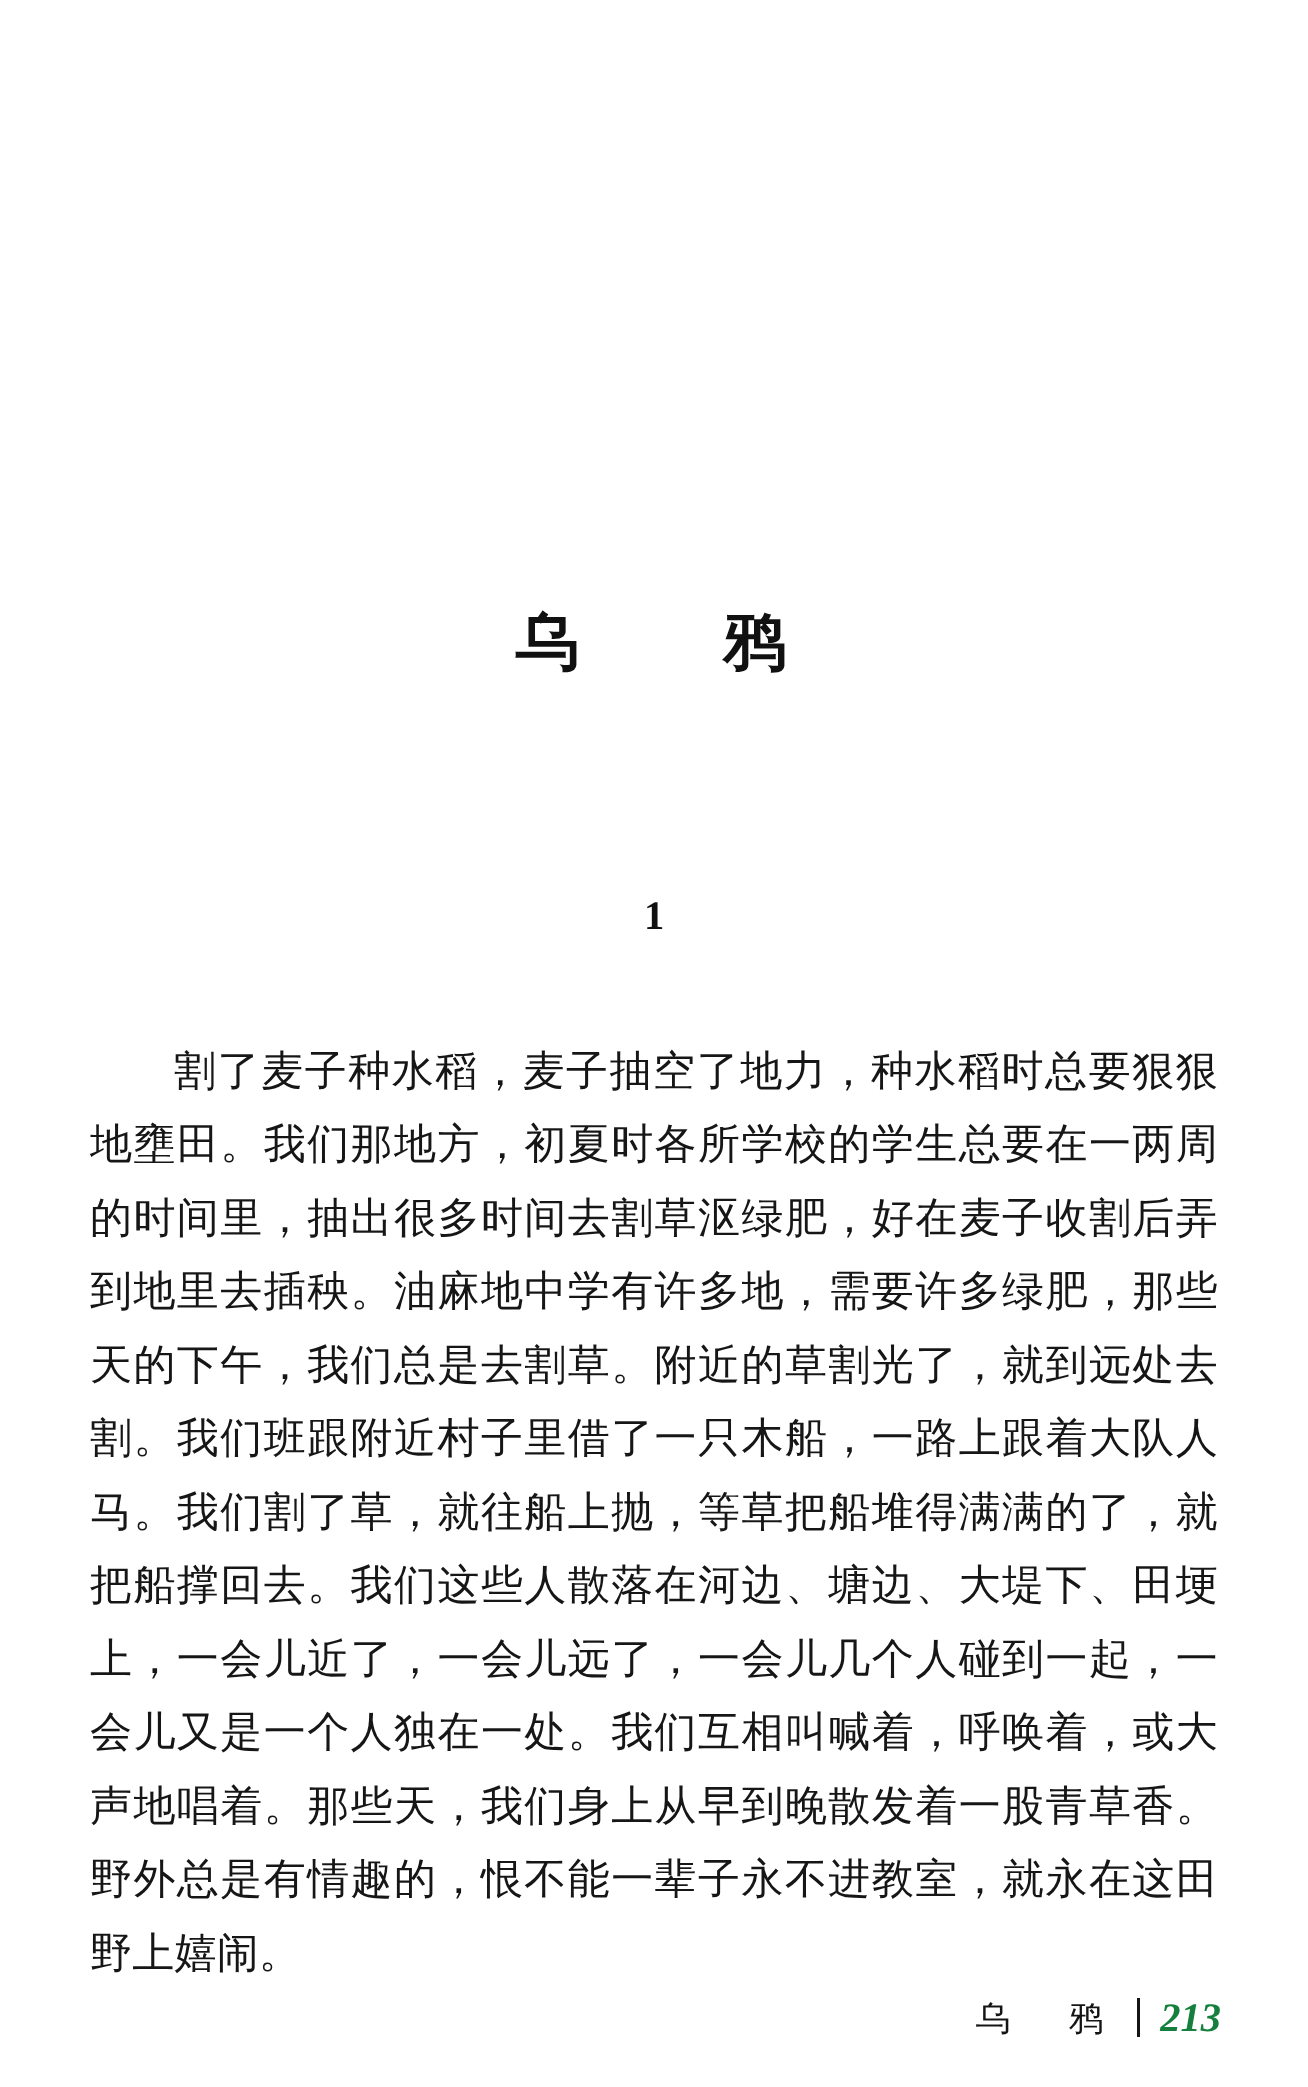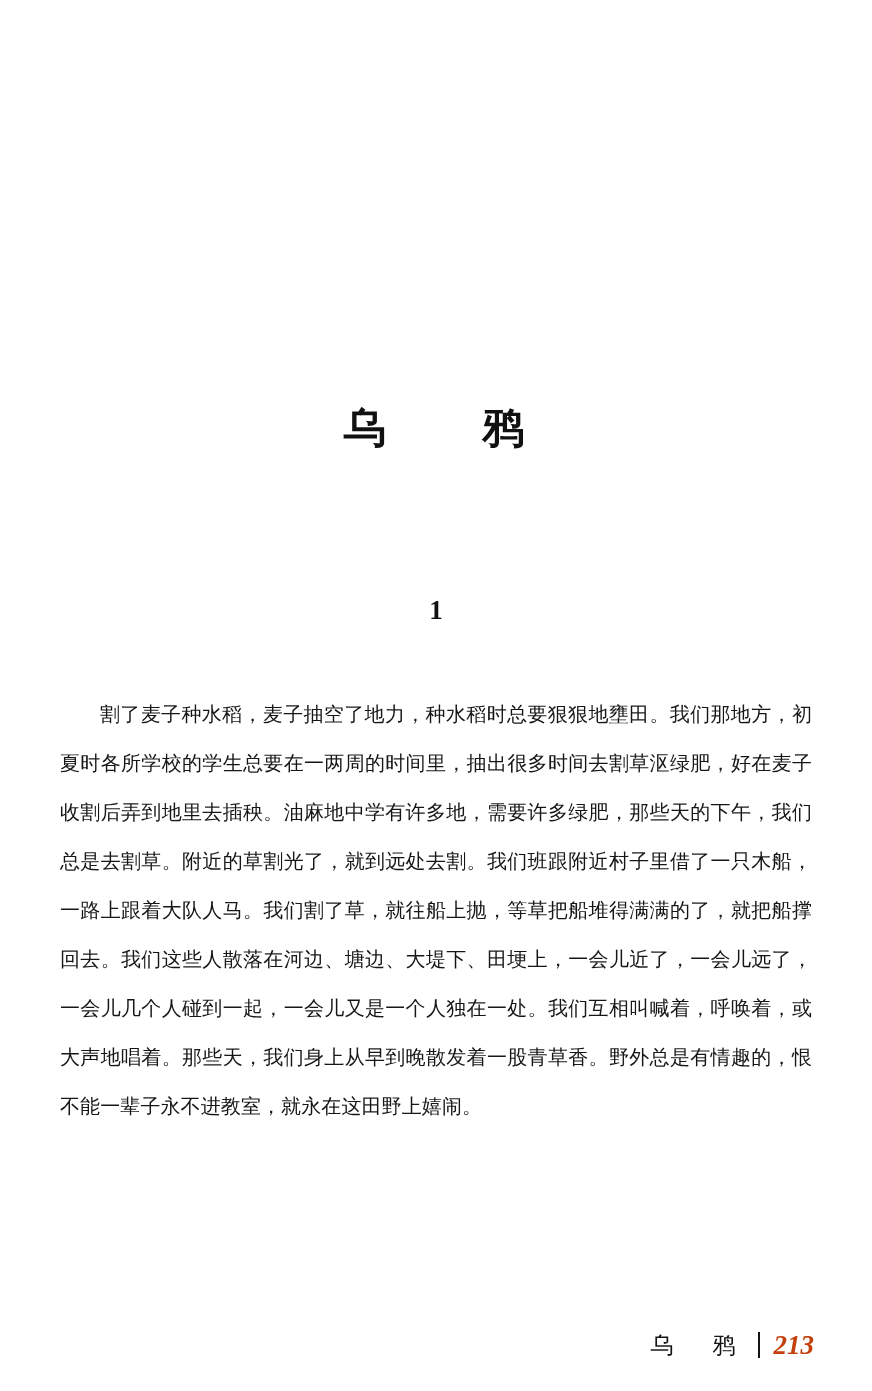--- a/index.html
+++ b/index.html
@@ -55,21 +55,21 @@
 
   
   .body-block {
     position: absolute;
     left: 60px;
     top: 690px;
     width: 752px;
   }
 
   .body-paragraph {
-    font-size: 20px;
+    font-size: 28px;
     line-height: 49px;
     text-align: justify;
     text-align-last: left;
     text-indent: 2em;
     color: #161616;
     letter-spacing: 0.005em;
     word-break: break-all;
     margin: 0;
   }
 
@@ -92,21 +92,21 @@
   .footer-rule {
     display: inline-block;
     width: 2px;
     height: 26px;
     background: #141414;
   }
   .footer-page {
     font-size: 27px;
     font-style: italic;
     font-weight: 700;
-    color: #c2410c;
+    color: #15803d;
     font-family: "Liberation Serif", "DejaVu Serif", serif;
   }
 </style>
 </head>
 <body>
 
 <div class="page">
 
   <h1 class="chapter-title">乌　　鸦</h1>
 

